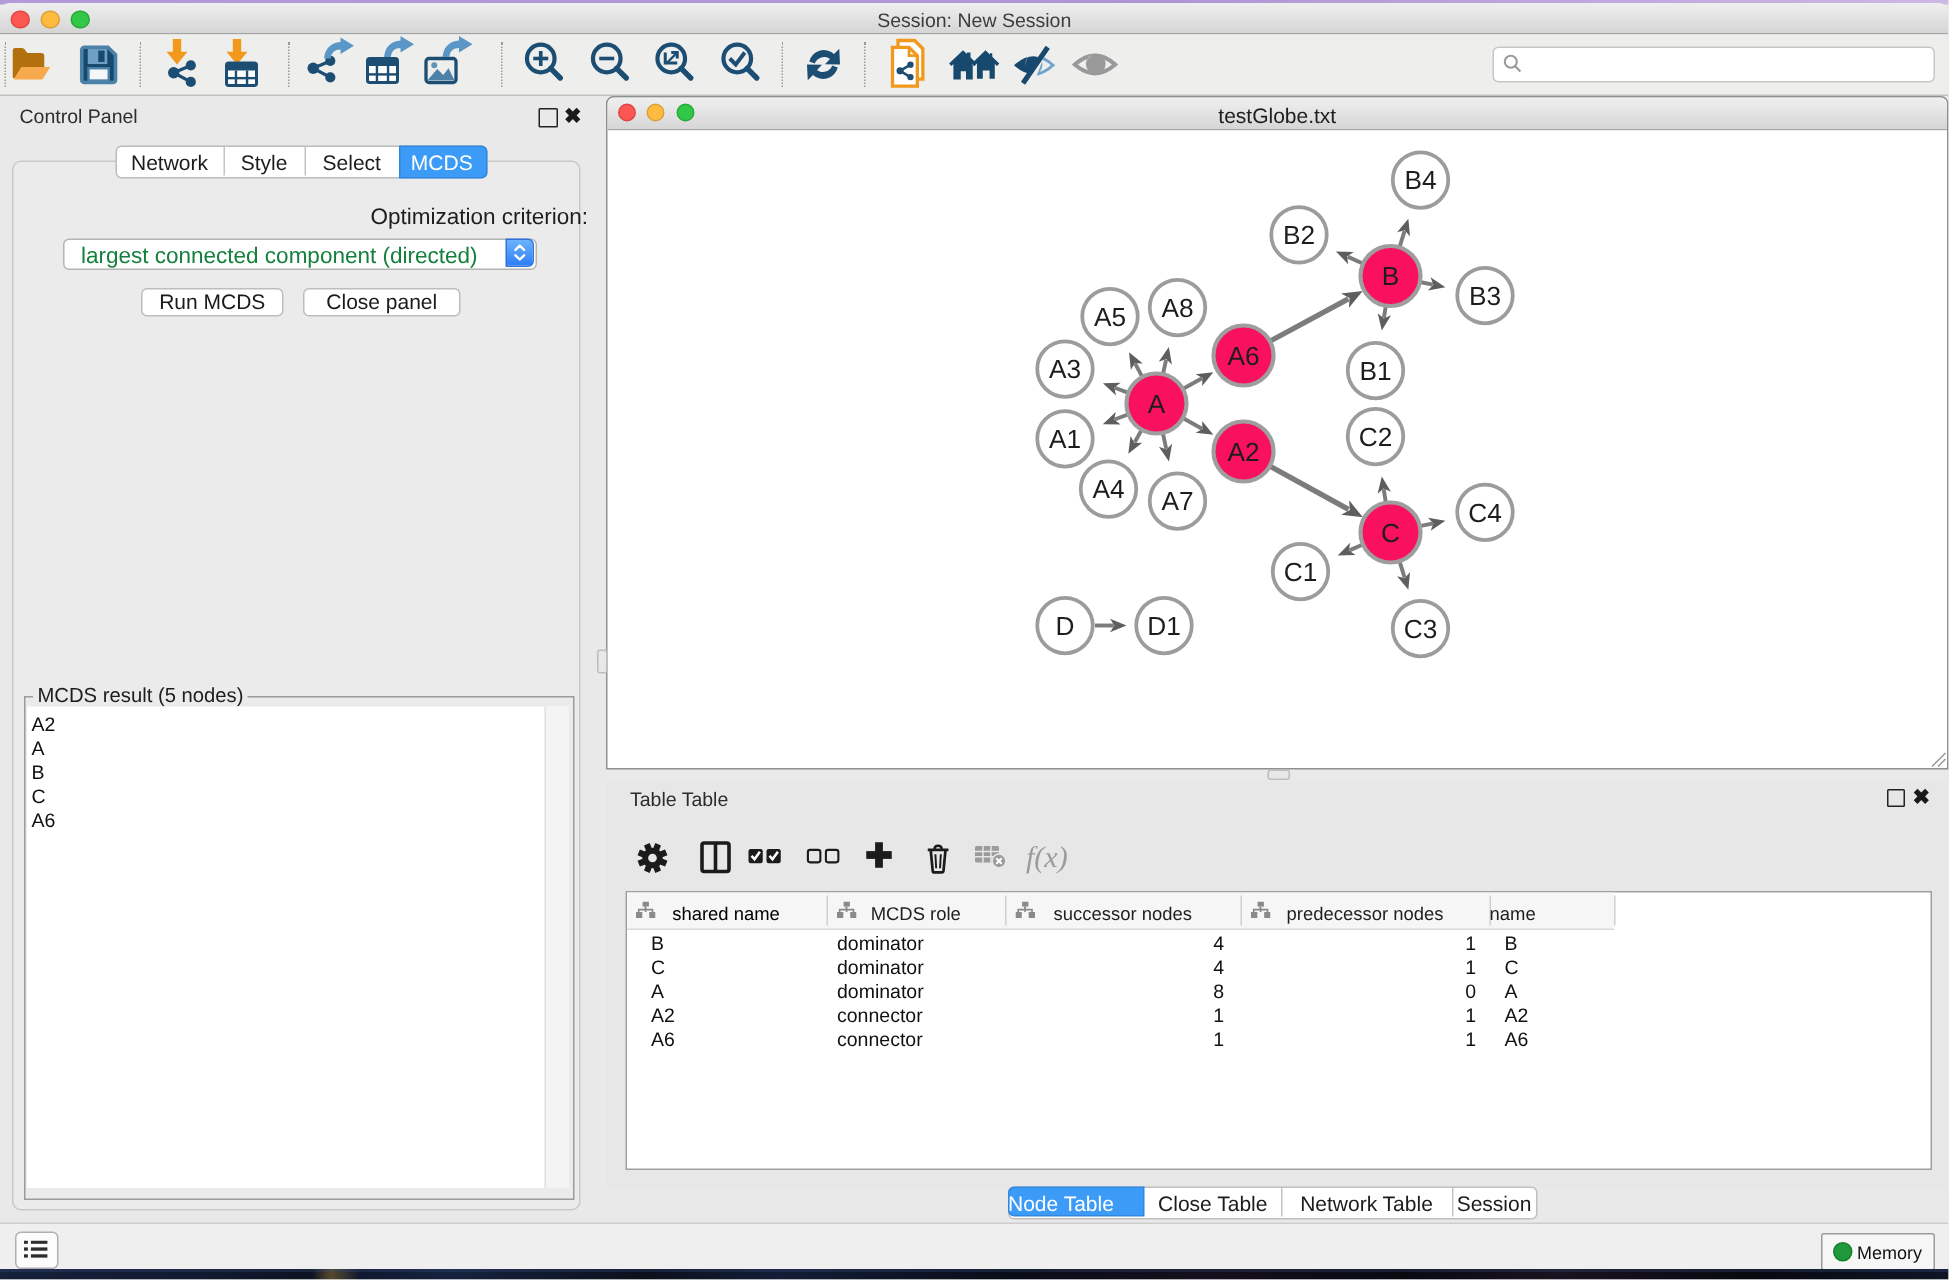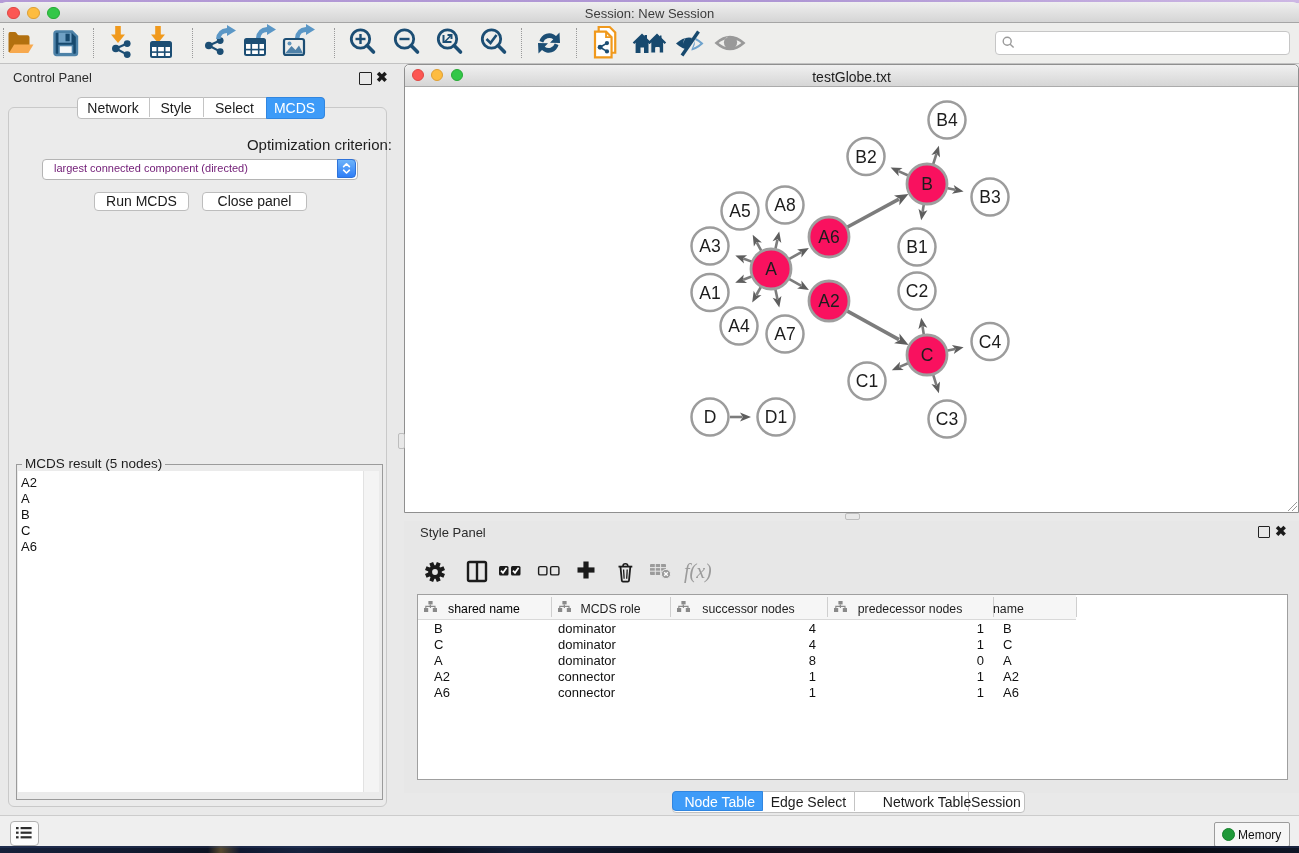--- a/index.html
+++ b/index.html
@@ -187,21 +187,21 @@
 <div class="abs" style="left:266px;top:100px;width:57px;text-align:center;font-size:14px;color:#fff;">MCDS</div>
 
 <div class="abs" style="left:0;top:136px;width:392px;text-align:right;font-size:15px;color:#1e1e1e;">Optimization criterion:</div>
 
 <div class="abs" style="left:42px;top:159px;width:314px;height:19px;background:#fff;border:1px solid #b4b4b4;border-radius:4px;"></div>
 <div class="abs" style="left:337px;top:159px;width:19px;height:19px;border-radius:0 4px 4px 0;background:linear-gradient(#6db3fa,#2e7ef7);border:1px solid #2e72d9;box-sizing:border-box;"></div>
 <svg class="abs" style="left:341px;top:162px;" width="11" height="13" viewBox="0 0 11 13">
     <path d="M2.6 4.6 L5.5 1.8 L8.4 4.6" fill="none" stroke="#fff" stroke-width="1.6" stroke-linecap="round" stroke-linejoin="round"></path>
     <path d="M2.6 8.2 L5.5 11 L8.4 8.2" fill="none" stroke="#fff" stroke-width="1.6" stroke-linecap="round" stroke-linejoin="round"></path>
   </svg>
-<div class="abs" style="left:54px;top:162px;font-size:11px;color:#701a75;">largest connected component (directed)</div>
+<div class="abs" style="left:54px;top:162px;font-size:15px;color:#15803d;">largest connected component (directed)</div>
 
 <div class="abs" style="left:94px;top:192px;width:93px;height:17px;background:#fff;border:1px solid #bdbdbd;border-radius:4px;text-align:center;font-size:14px;color:#1a1a1a;line-height:17px;">Run MCDS</div>
 <div class="abs" style="left:202px;top:192px;width:103px;height:17px;background:#fff;border:1px solid #bdbdbd;border-radius:4px;text-align:center;font-size:14px;color:#1a1a1a;line-height:17px;">Close panel</div>
 
 <div class="abs" style="left:16px;top:464px;width:365px;height:334px;border:1px solid #9b9b9b;"></div>
 <div class="abs" style="left:22px;top:456px;background:#ebebeb;padding:0 3px;font-size:13.5px;color:#1d1d1d;">MCDS result (5 nodes)</div>
 <div class="abs" style="left:18px;top:471px;width:361px;height:321px;background:#fff;"></div>
 <div class="abs" style="left:363px;top:471px;width:15px;height:321px;background:#f4f4f4;border-left:1px solid #e2e2e2;"></div>
 <div class="abs" style="left:21px;top:475px;font-size:13px;color:#111;line-height:15.9px;">A2<br>A<br>B<br>C<br>A6</div>
 
@@ -296,21 +296,21 @@
 </svg>
 
 <div class="abs" style="left:398px;top:433px;width:5px;height:14px;background:#e8e8e8;border:1px solid #bdbdbd;border-radius:2px;"></div>
 <div class="abs" style="left:845px;top:513px;width:13px;height:5px;background:#e8e8e8;border:1px solid #bdbdbd;border-radius:2px;"></div>
 <svg class="abs" style="left:1286px;top:500px;" width="12" height="12" viewBox="0 0 12 12">
     <line x1="2" y1="11" x2="11" y2="2" stroke="#9a9a9a" stroke-width="1"></line>
     <line x1="6" y1="11" x2="11" y2="6" stroke="#9a9a9a" stroke-width="1"></line>
   </svg>
 
 <div class="abs" style="left:404px;top:521px;width:895px;height:272px;background:#e7e7e7;"></div>
-<div class="abs" style="left:420px;top:525px;font-size:13px;color:#2c2c2c;">Style Panel</div>
+<div class="abs" style="left:420px;top:525px;font-size:13px;color:#2c2c2c;">Table Table</div>
 <div class="abs" style="left:1258px;top:526px;width:10px;height:10px;border:1.6px solid #222;border-radius:1px;"></div>
 <div class="abs" style="left:1275px;top:523px;font-size:14px;font-weight:bold;color:#1a1a1a;">✖</div>
 
 <svg class="abs" style="left:404px;top:550px;" width="740" height="45" viewBox="404 550 740 45">
 <g transform="translate(435,572)">
       <circle r="6.8" fill="#1b1b1b"></circle>
       <path d="M6.1,1.1 L9.0,2.3 L8.0,4.7 L5.1,3.6 Z M3.6,5.1 L4.7,8.0 L2.3,9.0 L1.1,6.1 Z M-1.1,6.1 L-2.3,9.0 L-4.7,8.0 L-3.6,5.1 Z M-5.1,3.6 L-8.0,4.7 L-9.0,2.3 L-6.1,1.1 Z M-6.1,-1.1 L-9.0,-2.3 L-8.0,-4.7 L-5.1,-3.6 Z M-3.6,-5.1 L-4.7,-8.0 L-2.3,-9.0 L-1.1,-6.1 Z M1.1,-6.1 L2.3,-9.0 L4.7,-8.0 L3.6,-5.1 Z M5.1,-3.6 L8.0,-4.7 L9.0,-2.3 L6.1,-1.1 Z" fill="#1b1b1b" stroke="#1b1b1b" stroke-width="1.5"></path>
       <circle r="2.9" fill="#e7e7e7"></circle>
     </g>
 <g transform="translate(468,562)">
@@ -432,23 +432,23 @@
 <div class="abs" style="left:434px;top:685px;font-size:13px;color:#111;">A6</div>
 <div class="abs" style="left:558px;top:685px;font-size:13px;color:#111;">connector</div>
 <div class="abs" style="left:670px;top:685px;width:146px;text-align:right;font-size:13px;color:#111;">1</div>
 <div class="abs" style="left:827px;top:685px;width:157px;text-align:right;font-size:13px;color:#111;">1</div>
 <div class="abs" style="left:1003px;top:685px;font-size:13px;color:#111;">A6</div>
 
 <div class="abs" style="left:672px;top:791px;width:351px;height:20px;background:#fff;border:1px solid #c0c0c0;border-radius:4px;"></div>
 <div class="abs" style="left:672px;top:791px;width:91px;height:20px;background:#3d9bf8;border:1px solid #3186e0;border-radius:4px 0 0 4px;box-sizing:border-box;"></div>
 <div class="abs" style="left:854px;top:791px;width:1px;height:20px;background:#c4c4c4;"></div>
 <div class="abs" style="left:968px;top:791px;width:1px;height:20px;background:#c4c4c4;"></div>
-<div class="abs" style="left:672px;top:794px;width:83px;text-align:right;font-size:14px;color:#fff;">Node Table</div>
-<div class="abs" style="left:763px;top:794px;width:91px;text-align:center;font-size:14px;color:#1c1c1c;">Edge Select</div>
-<div class="abs" style="left:854px;top:794px;width:114px;text-align:center;font-size:14px;color:#1c1c1c;padding-left:16px;">Network Table</div>
+<div class="abs" style="left:672px;top:794px;width:83px;text-align:left;font-size:14px;color:#fff;">Node Table</div>
+<div class="abs" style="left:763px;top:794px;width:91px;text-align:center;font-size:14px;color:#1c1c1c;">Close Table</div>
+<div class="abs" style="left:854px;top:794px;width:114px;text-align:center;font-size:14px;color:#1c1c1c;">Network Table</div>
 <div class="abs" style="left:968px;top:794px;width:56px;text-align:center;font-size:14px;color:#1c1c1c;">Session</div>
 
 <div class="abs" style="left:0;top:815px;width:1299px;height:31px;background:#efefef;border-top:1px solid #cccccc;"></div>
 <div class="abs" style="left:10px;top:821px;width:27px;height:23px;background:#fcfcfc;border:1px solid #b0b0b0;border-radius:4px;"></div>
 <svg class="abs" style="left:16px;top:827px;" width="16" height="12" viewBox="0 0 16 12">
     <g fill="#2d2d2d">
       <rect x="0" y="0" width="2.6" height="2.2"></rect>
       <rect x="0" y="4.6" width="2.6" height="2.2"></rect>
       <rect x="0" y="9.2" width="2.6" height="2.2"></rect>
       <rect x="4.6" y="0" width="11" height="2.2"></rect>

